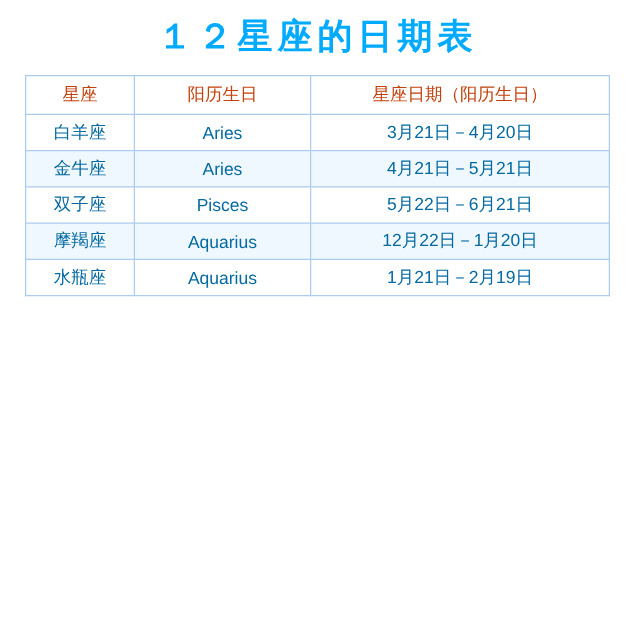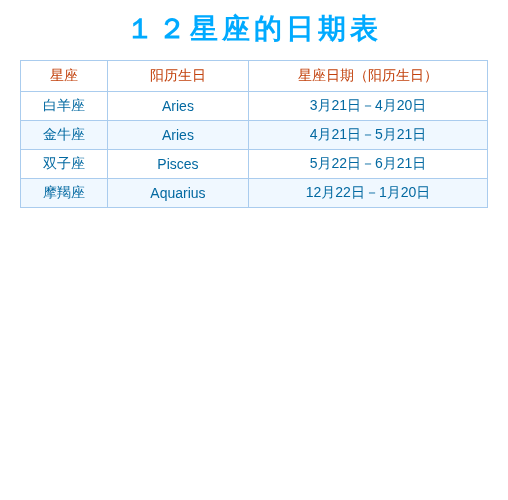--- a/index.html
+++ b/index.html
@@ -97,14 +97,19 @@
       <tr>
         <td>双子座</td>
         <td>Pisces</td>
         <td>5月22日－6月21日</td>
       </tr>
       <tr>
         <td>摩羯座</td>
         <td>Aquarius</td>
         <td>12月22日－1月20日</td>
       </tr>
+      <tr>
+        <td>水瓶座</td>
+        <td>Aquarius</td>
+        <td>1月21日－2月19日</td>
+      </tr>
     </tbody>
 </table>
 
 </body></html>

